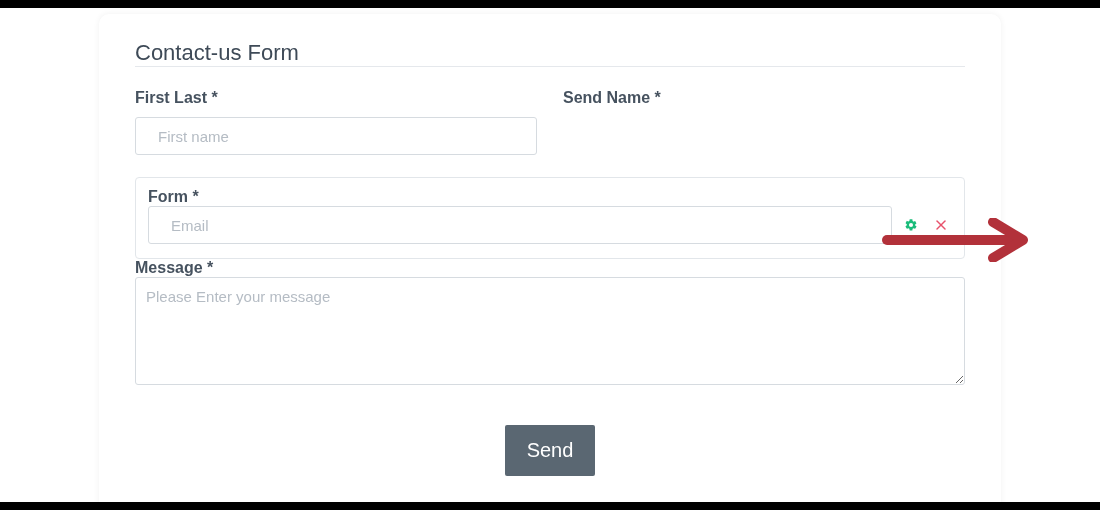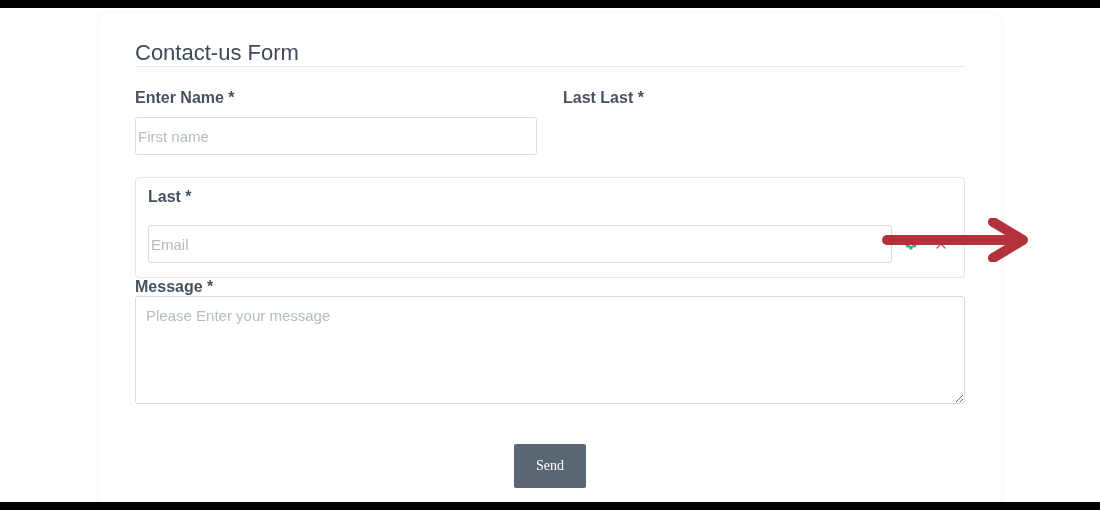--- a/index.html
+++ b/index.html
@@ -28,36 +28,36 @@
       font-size: 16px;
       color: #46525f;
       font-weight: 600;
       margin-bottom: 10px;
     }
     .text-input {
       height: 38px;
       width: 100%;
       border: 1px solid #d6dbe0;
       border-radius: 3px;
-      padding: 0 2px;
+      padding: 0 22px;
       font-size: 15px;
       color: #555;
       outline: none;
     }
     .text-input::placeholder { color: #b5bcc4; }
     .email-group-wrap {
       margin-top: 22px;
       border: 1px solid #e2e6ea;
       border-radius: 4px;
       padding: 10px 12px 14px 12px;
       position: relative;
       background: #fff;
     }
     .email-group-wrap .field-label { margin-bottom: 8px; }
-    .email-row { display: flex; align-items: center; gap: 8px; margin-top: 19px; }
+    .email-row { display: flex; align-items: center; gap: 8px; }
     .email-row .text-input { flex: 1; }
     .icon-btn {
       width: 22px; height: 22px;
       display: inline-flex; align-items: center; justify-content: center;
       border-radius: 3px;
       cursor: pointer;
       font-size: 14px;
       font-weight: 700;
       background: transparent;
       border: none;
@@ -75,55 +75,54 @@
       font-family: inherit;
       resize: both;
       color: #555;
     }
     .textarea-input::placeholder { color: #b5bcc4; }
     .btn-row { display: flex; justify-content: center; margin-top: 36px; }
     .send-btn {
       background: #5a6772;
       color: #fff;
       border: none;
-      font-size: 14px;
+      font-size: 20px;
       padding: 14px 22px;
       cursor: pointer;
       border-radius: 2px;
-      font-family: Liberation Serif, serif;
     }
     .arrow-overlay {
       position: absolute;
       left: 782px;
       top: 204px;
       pointer-events: none;
     }
   </style>
 </head>
 <body>
 
 <div class="black-bar"></div>
 
 <div class="page-wrap">
   <div class="panel">
 
     <div class="panel-title">Contact-us Form</div>
 
     <div class="row">
       <div class="col">
-        <label class="field-label">Enter Name *</label>
+        <label class="field-label">First Last *</label>
         <input class="text-input" type="text" placeholder="First name" style="">
       </div>
       <div class="col">
-        <label class="field-label">Last Last *</label>
+        <label class="field-label">Send Name *</label>
       </div>
     </div>
 
     <div class="email-group-wrap">
-      <label class="field-label">Last *</label>
+      <label class="field-label">Form *</label>
       <div class="email-row">
         <input class="text-input" type="email" placeholder="Email" style="">
         <button class="icon-btn gear-icon" aria-label="settings">
           <svg width="14" height="14" viewBox="0 0 24 24" fill="#1abc7a">
             <path d="M19.14,12.94a7.49,7.49,0,0,0,.05-.94,7.49,7.49,0,0,0-.05-.94l2.03-1.58a.5.5,0,0,0,.12-.64l-1.92-3.32a.5.5,0,0,0-.61-.22l-2.39.96a7.28,7.28,0,0,0-1.63-.94l-.36-2.54A.5.5,0,0,0,13.9,2h-3.8a.5.5,0,0,0-.49.42L9.25,4.96a7.28,7.28,0,0,0-1.63.94l-2.39-.96a.5.5,0,0,0-.61.22L2.7,8.48a.5.5,0,0,0,.12.64l2.03,1.58a7.49,7.49,0,0,0-.05.94,7.49,7.49,0,0,0,.05.94L2.82,14.16a.5.5,0,0,0-.12.64l1.92,3.32a.5.5,0,0,0,.61.22l2.39-.96a7.28,7.28,0,0,0,1.63.94l.36,2.54a.5.5,0,0,0,.49.42h3.8a.5.5,0,0,0,.49-.42l.36-2.54a7.28,7.28,0,0,0,1.63-.94l2.39.96a.5.5,0,0,0,.61-.22l1.92-3.32a.5.5,0,0,0-.12-.64ZM12,15.5A3.5,3.5,0,1,1,15.5,12,3.5,3.5,0,0,1,12,15.5Z"></path>
           </svg>
         </button>
         <button class="icon-btn close-icon" aria-label="remove">
           <svg width="12" height="12" viewBox="0 0 24 24">
             <line x1="4" y1="4" x2="20" y2="20" stroke="#e8516b" stroke-width="3" stroke-linecap="round"></line>

